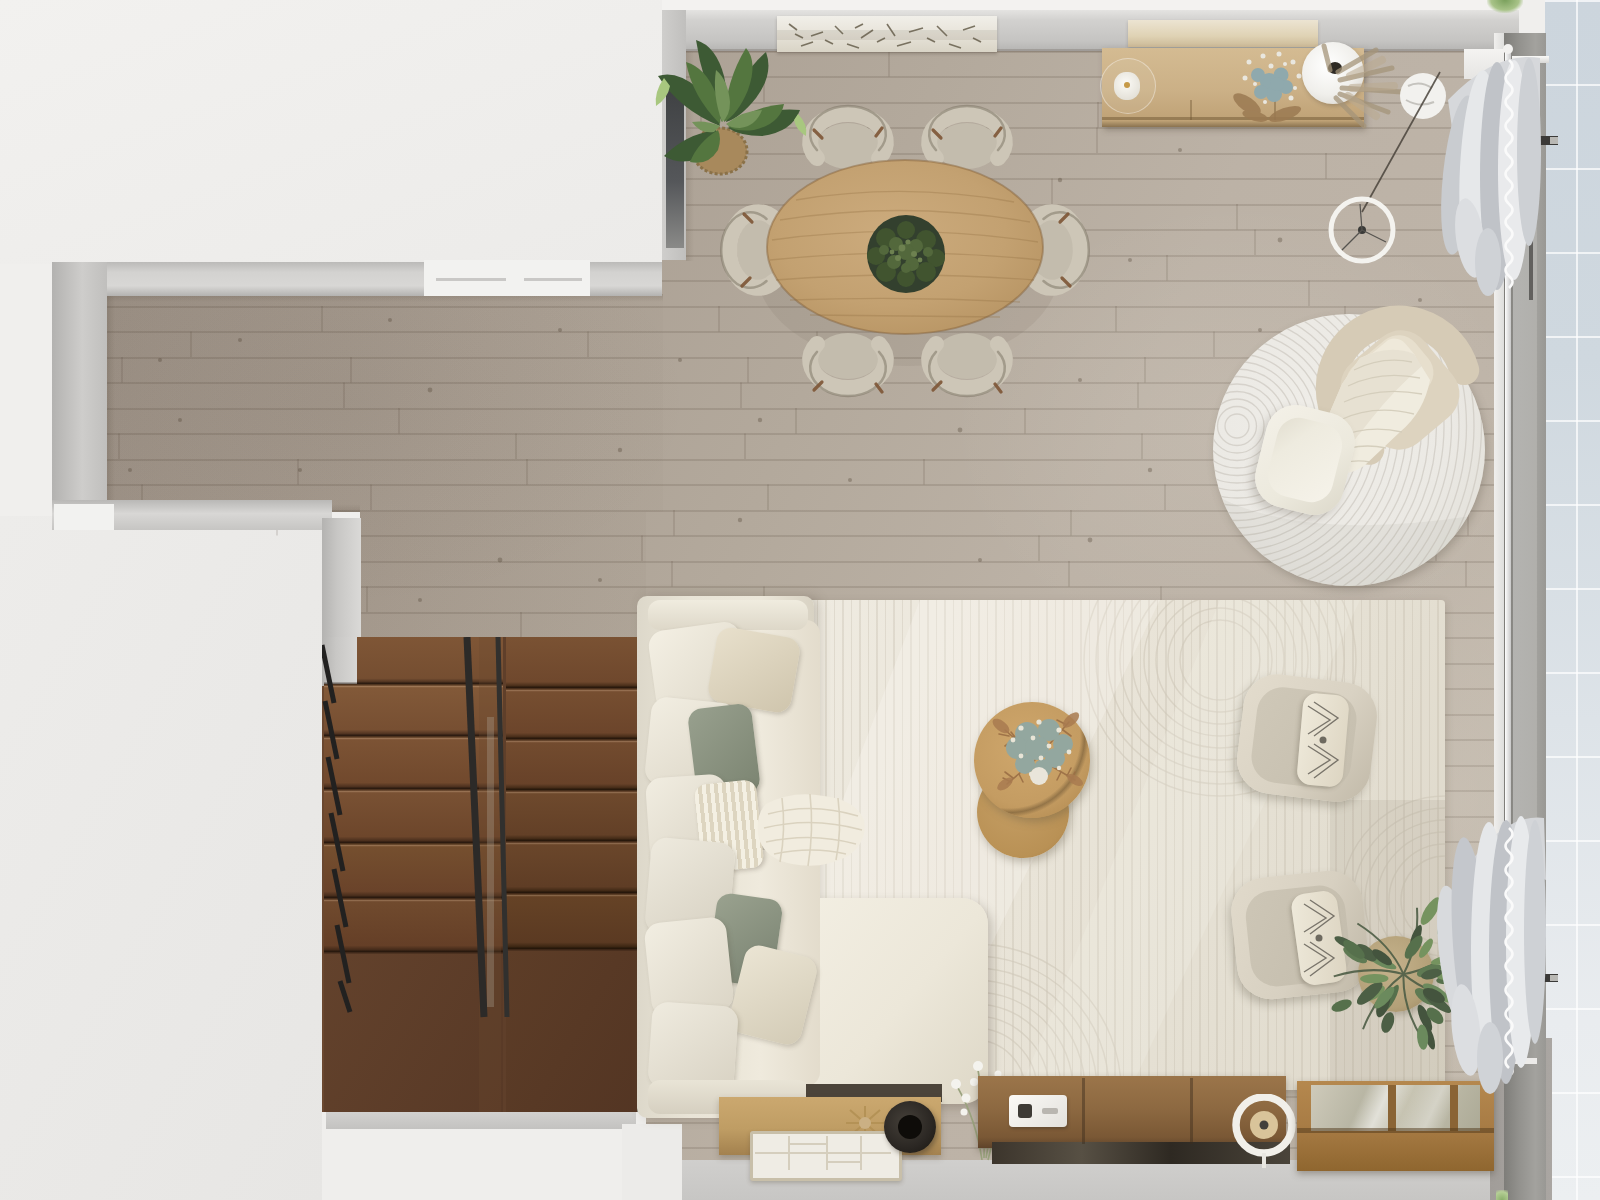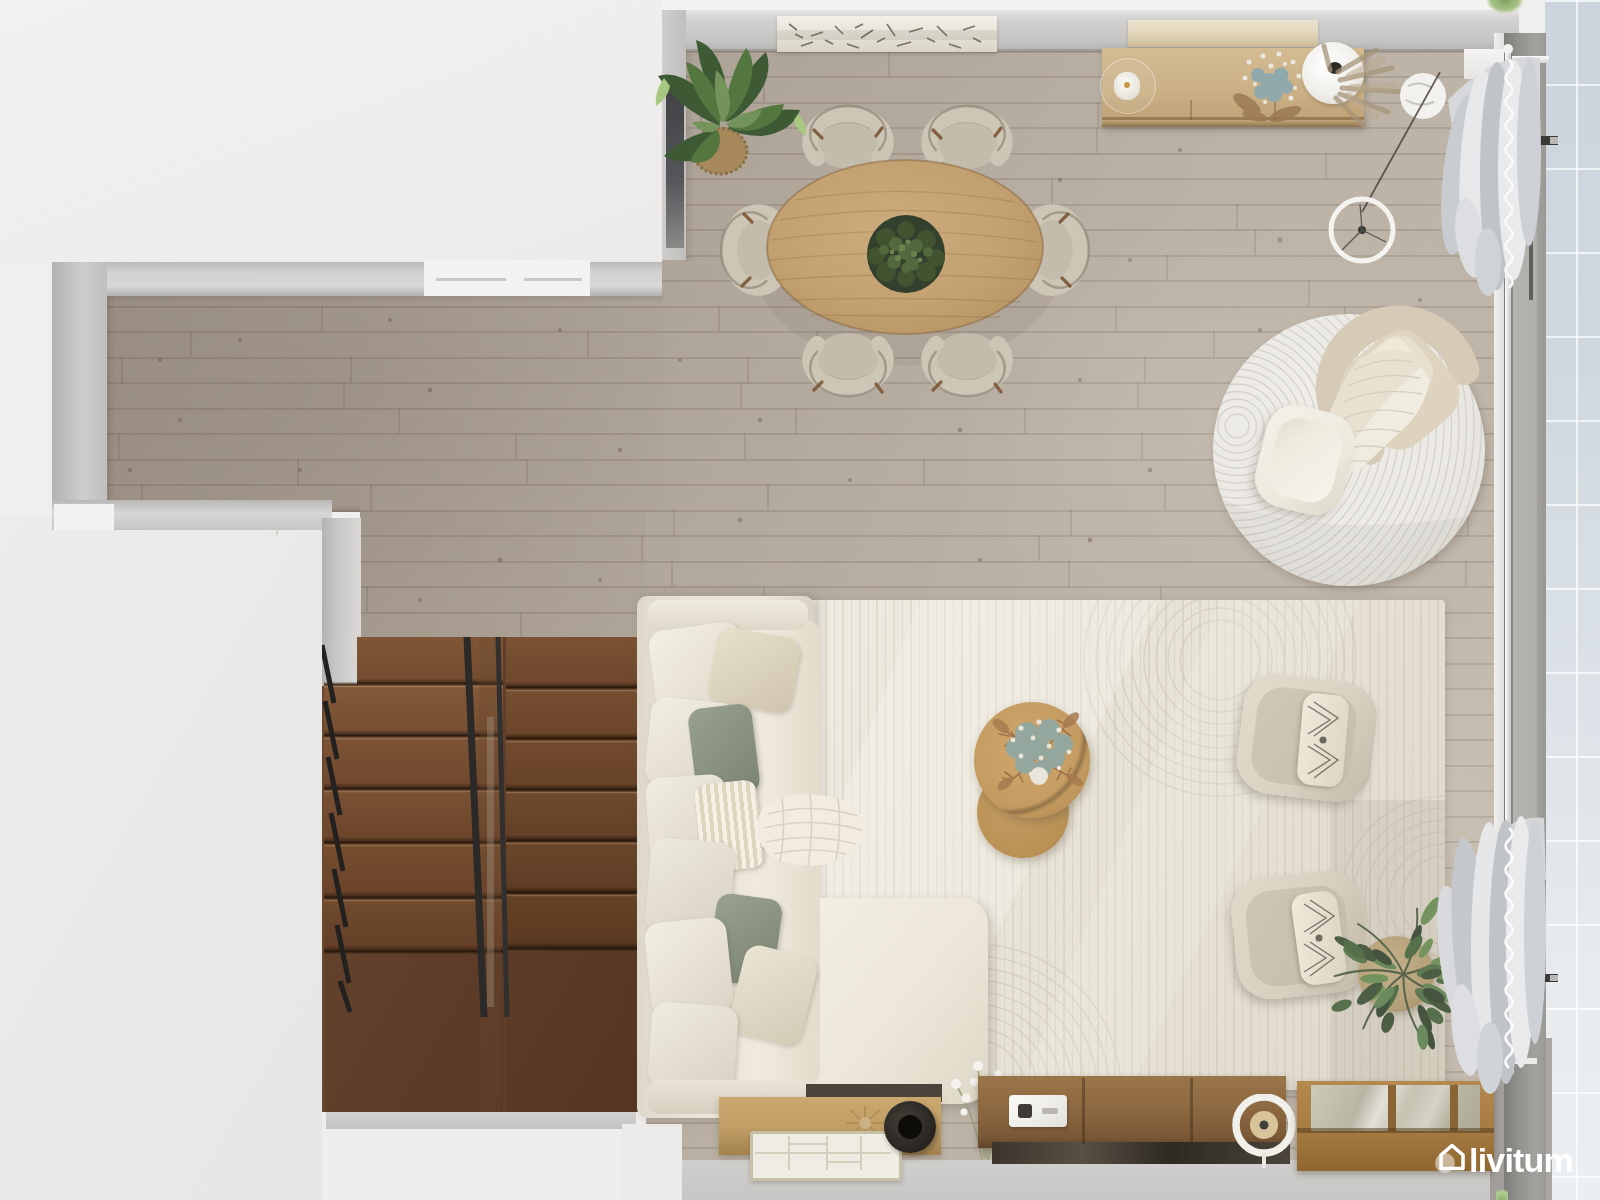--- a/index.html
+++ b/index.html
@@ -961,21 +961,14 @@
       <ellipse cx="1521" cy="942" rx="15" ry="126" fill="#e8eaec"></ellipse>
       <ellipse cx="1535" cy="932" rx="11" ry="112" fill="#ced1d5"></ellipse>
       <ellipse cx="1466" cy="1030" rx="14" ry="46" fill="#dcdee1" transform="rotate(-6 1466 1030)"></ellipse>
       <ellipse cx="1490" cy="1058" rx="13" ry="36" fill="#d0d3d7"></ellipse>
       <path d="M1509,828 q7,6 0,12 q-7,6 0,12 q7,6 0,12 q-7,6 0,12 q7,6 0,12 q-7,6 0,12 q7,6 0,12 q-7,6 0,12 q7,6 0,12 q-7,6 0,12 q7,6 0,12 q-7,6 0,12 q7,6 0,12 q-7,6 0,12 q7,6 0,12 q-7,6 0,12 q7,6 0,12 q-7,6 0,12 q7,6 0,12 q-7,6 0,12 " fill="none" stroke="#fafafa" stroke-width="2.6"></path>
     </g>
   </svg>
 
   <div class="abs" style="left:1496px;top:1190px;width:12px;height:10px;background:radial-gradient(circle at 50% 100%,#8aae6a,#b5cf95 70%,rgba(181,207,149,0) 100%);"></div>
 
-  <div class="abs" style="left:1432px;top:1138px;width:168px;height:48px;">
-    <svg width="168" height="48" viewBox="0 0 168 48">
-      <circle cx="13" cy="25" r="10" fill="rgba(255,255,255,0.5)"></circle>
-      <path d="M9,17 L20,7.5 L31,17 L31,30.5 L9,30.5 Z" fill="none" stroke="#ffffff" stroke-width="3.6" stroke-linejoin="round" stroke-linecap="round"></path>
-      <text x="37" y="34" font-family="Liberation Sans,sans-serif" font-size="34" font-weight="bold" fill="#ffffff" letter-spacing="-0.8">livitum</text>
-    </svg>
-  </div>
 
 </div>
 
 </body></html>

